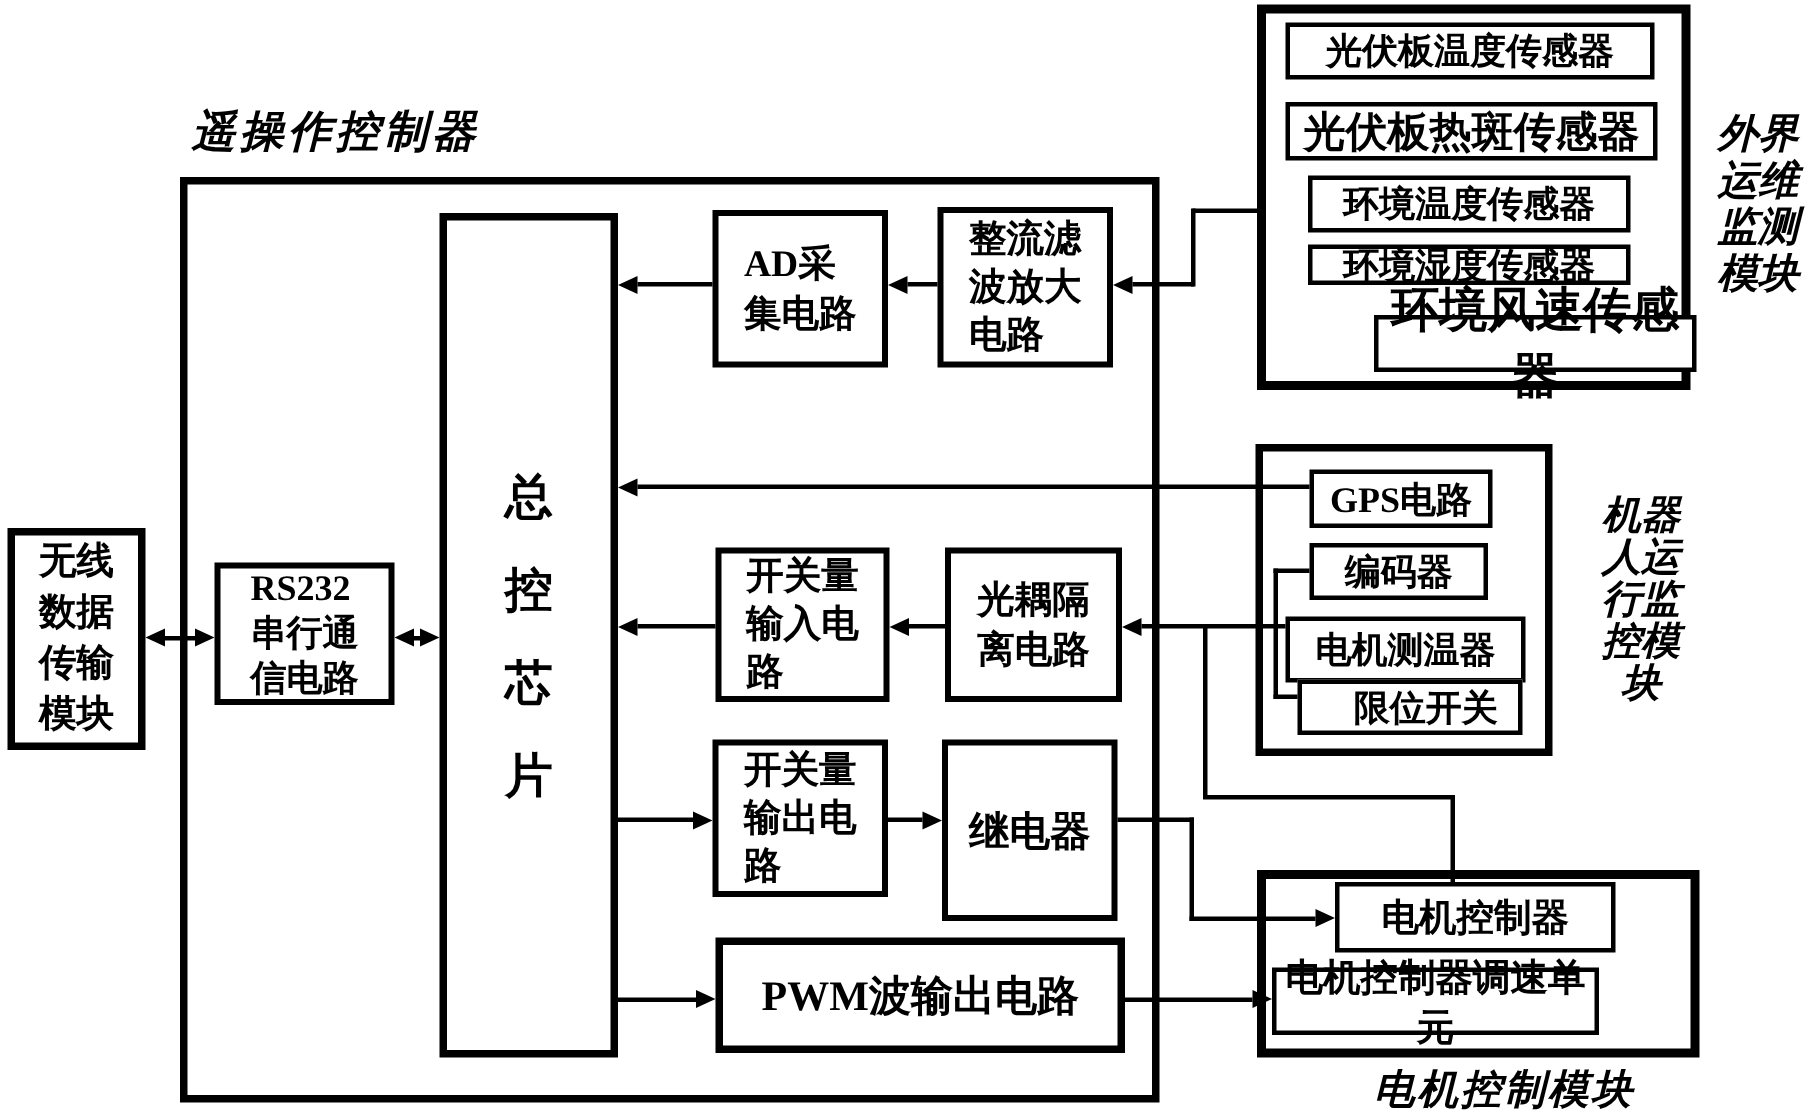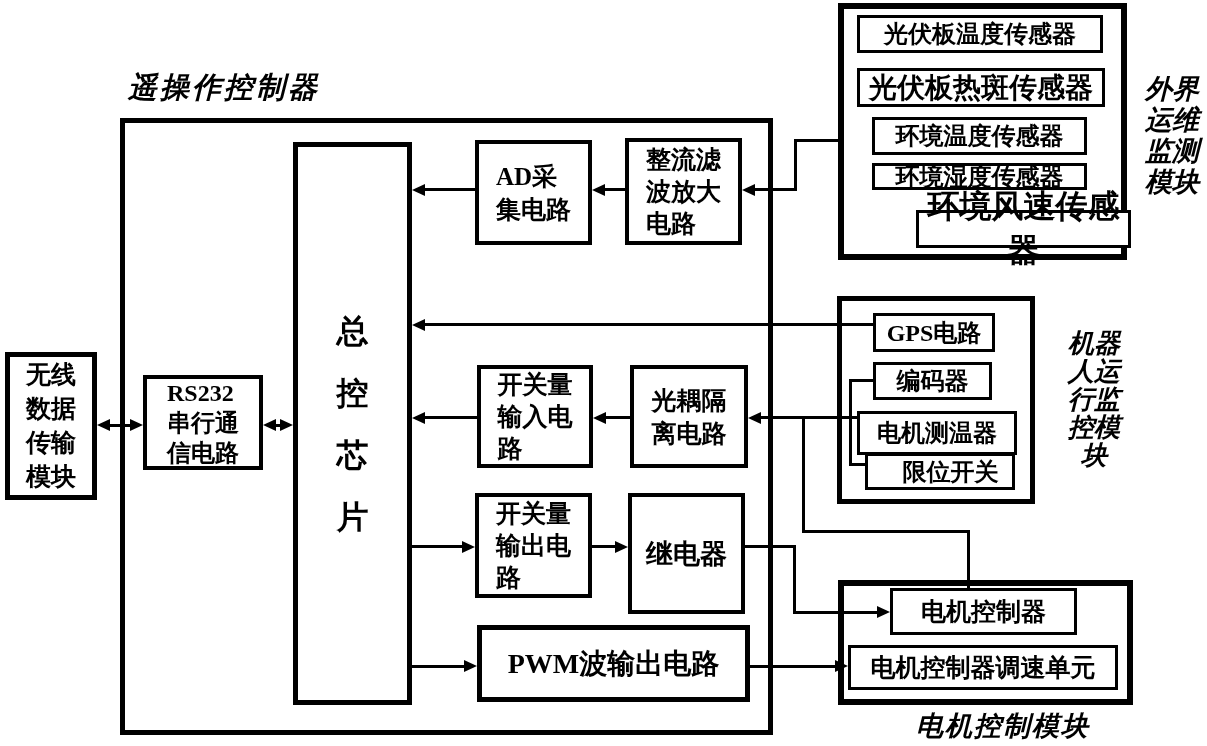--- a/index.html
+++ b/index.html
@@ -128,21 +128,21 @@
   <div class="sidelabel" style="left:1060px;top:330px;width:68px;font-size:26px;line-height:28px;">机器
 人运
 行监
 控模
 块</div>
 
   <div class="box module" style="left:838px;top:580px;width:295px;height:125px;"></div>
   <div class="box thin" style="left:890px;top:588px;width:187px;height:47px;font-size:25px;">
     <span class="t">电机控制器</span>
   </div>
-  <div class="box thin" style="left:848px;top:645px;width:270px;height:45px;font-size:25px;">
+  <div class="box thin" style="left:848px;top:645px;width:218px;height:45px;font-size:25px;">
     <span class="t">电机控制器调速单元</span>
   </div>
   <div class="sidelabel" style="left:916px;top:708px;font-size:27px;letter-spacing:2px;">电机控制模块</div>
 
   <div class="ln" style="left:795px;top:139px;width:43px;height:3px;"></div>
   <div class="ln" style="left:794px;top:139px;width:3px;height:52px;"></div>
   <div class="ln" style="left:755px;top:188px;width:41px;height:3px;"></div>
   <div class="tri l" style="left:742px;top:184px;"></div>
   <div class="ln" style="left:605px;top:188px;width:20px;height:3px;"></div>
   <div class="tri l" style="left:592px;top:184px;"></div>

